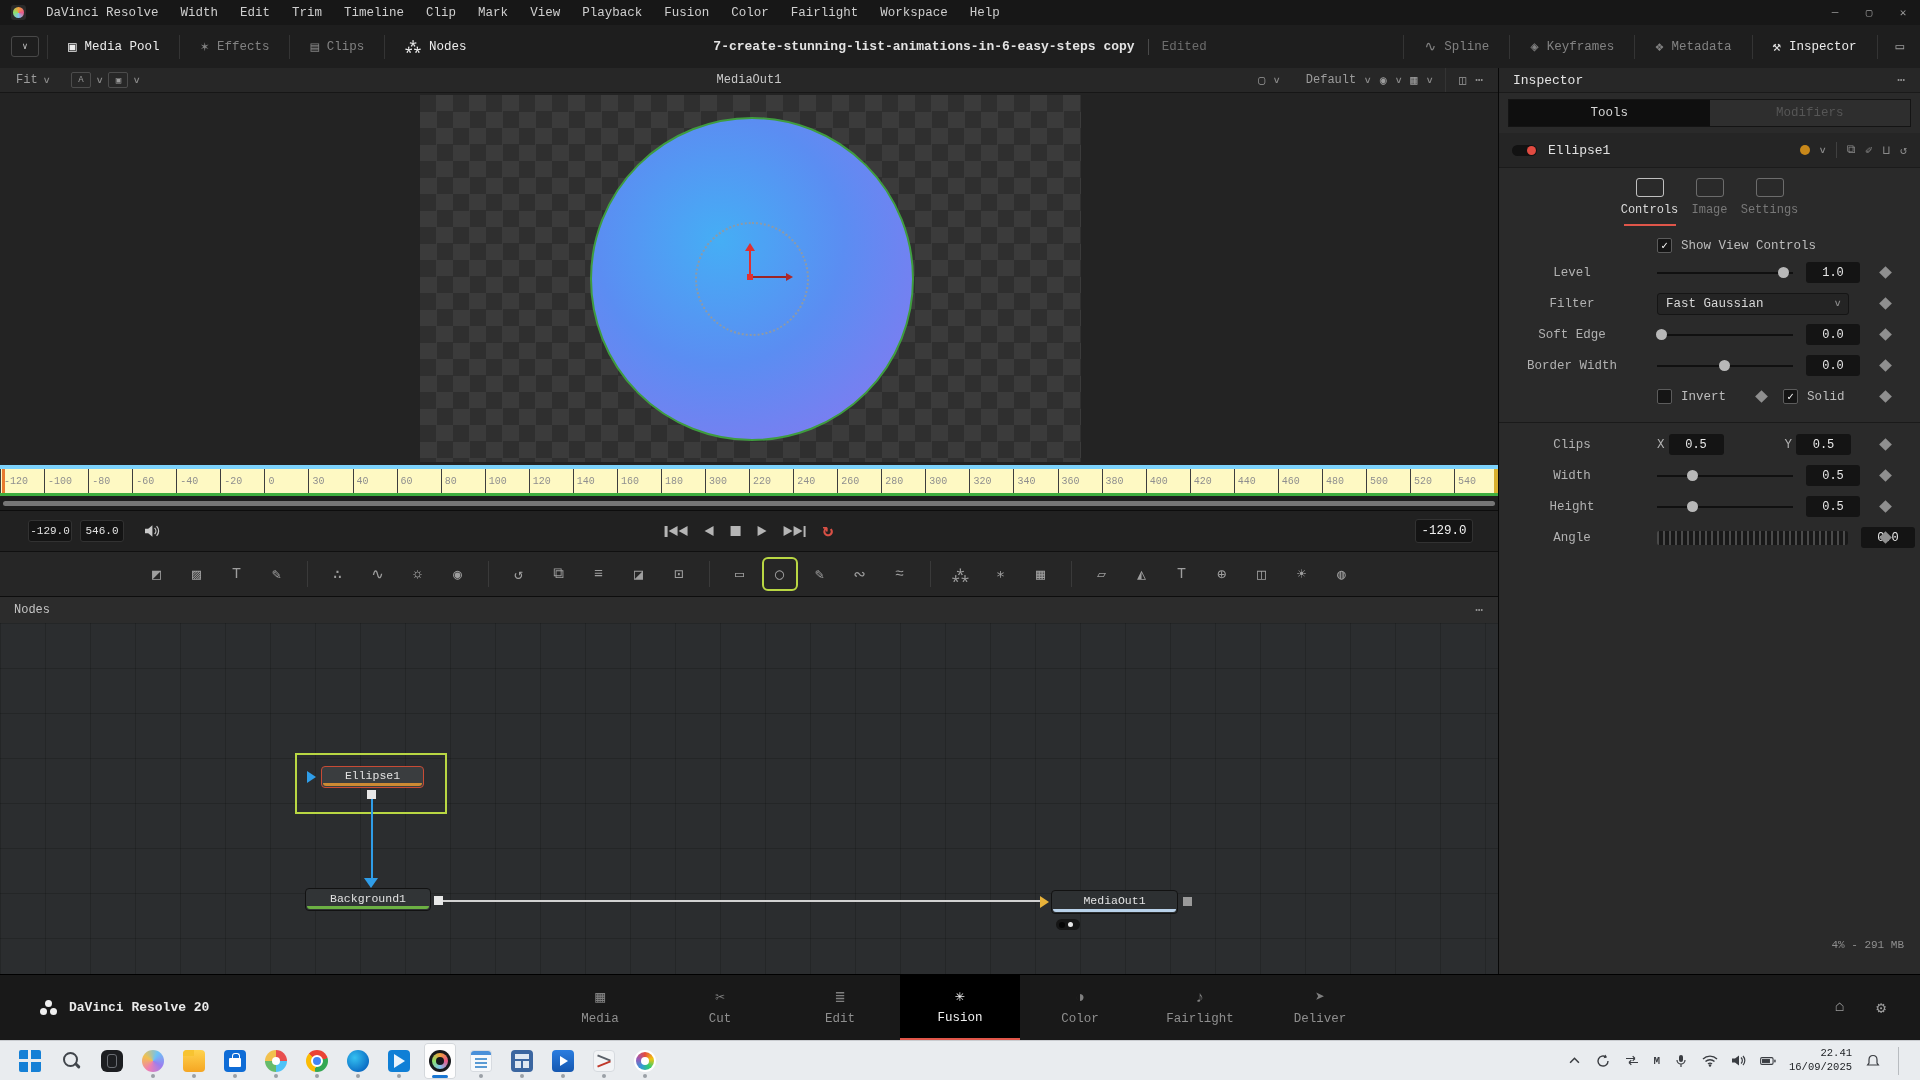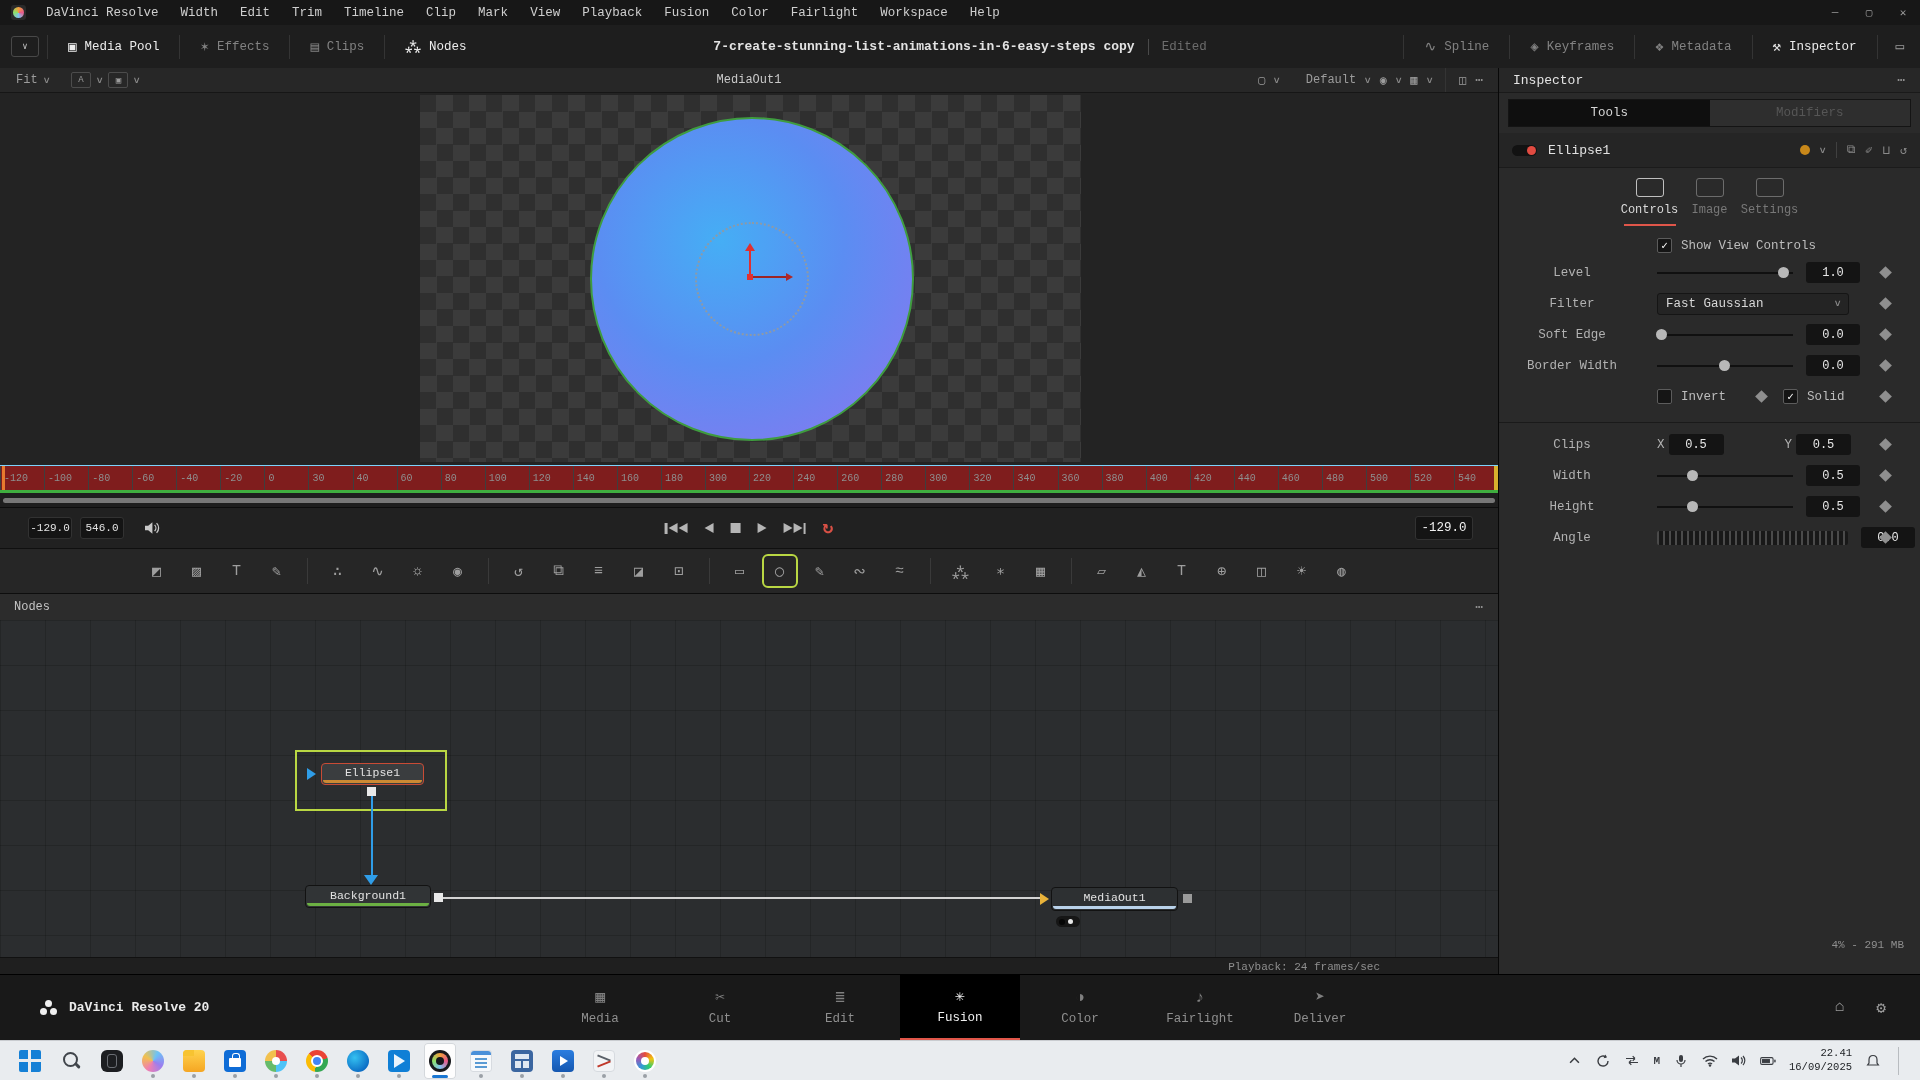--- a/index.html
+++ b/index.html
@@ -53,21 +53,21 @@
   .dash-circle{position:absolute;left:695px;top:129px;width:110px;height:110px;
        border:2px dotted #8e9aa6;border-radius:50%;}
   .ch-v{position:absolute;left:749px;top:158px;width:2px;height:26px;background:#e03030;}
   .ch-arrow{position:absolute;left:745px;top:150px;width:0;height:0;
        border-left:5px solid transparent;border-right:5px solid transparent;border-bottom:8px solid #e03030;}
   .ch-h{position:absolute;left:750px;top:183px;width:36px;height:2px;background:#9c2424;}
   .ch-harrow{position:absolute;left:786px;top:180px;width:0;height:0;
        border-top:4px solid transparent;border-bottom:4px solid transparent;border-left:7px solid #b02828;}
   .ch-sq{position:absolute;left:747px;top:181px;width:6px;height:6px;background:#e03030;}
   
-  .ruler{height:24px;background:#7f1d1d;border-top:1px solid #7dd3fc;display:flex;position:relative;overflow:hidden;}
+  .ruler{height:24px;background:#fef9c3;border-top:4px solid #7dd3fc;display:flex;position:relative;overflow:hidden;}
   .tick{flex:1;border-left:1px solid #3e3e3e;display:flex;align-items:center;}
   .tick span{padding-left:3px;font-size:10px;color:#8f8f8f;}
   .ruler-playhead{position:absolute;left:2px;top:0;bottom:0;width:3px;background:#e8792e;}
   .ruler-endmark{position:absolute;right:0;top:0;bottom:0;width:4px;background:#d8b02e;}
   .green-line{height:3px;background:var(--ruler-green);}
   .scroll-row{height:14px;background:#1e1e1e;display:flex;align-items:center;padding:0 3px;}
   .scroll-thumb{height:5px;border-radius:3px;background:#777;flex:1;}
   
   .transport{height:40px;background:#212121;border-top:1px solid #0d0d0d;display:flex;
        align-items:center;position:relative;}
@@ -583,23 +583,20 @@
         <div class="in-tri yellow" style="left:1040px;top:273px;"></div>
         <div class="node node-out" style="left:1051px;top:267px;width:127px;height:24px;">
           <span>MediaOut1</span>
         </div>
         <div class="io-sq gray" style="left:1183px;top:274px;"></div>
         <div class="view-pill" style="left:1056px;top:296px;">
           <span class="vp-dot"></span>
           <span class="vp-dot lit"></span>
         </div>
       </div>
-      <div class="status-row">
-        <span>Playback: 24 frames/sec</span>
-      </div>
     </div>
 
     <div class="inspector">
       <div class="insp-header">
         <span>Inspector</span>
         <span class="dots-menu">⋯</span>
       </div>
       <div class="insp-tabs">
         <div class="insp-tab on">Tools</div>
         <div class="insp-tab off">Modifiers</div>

